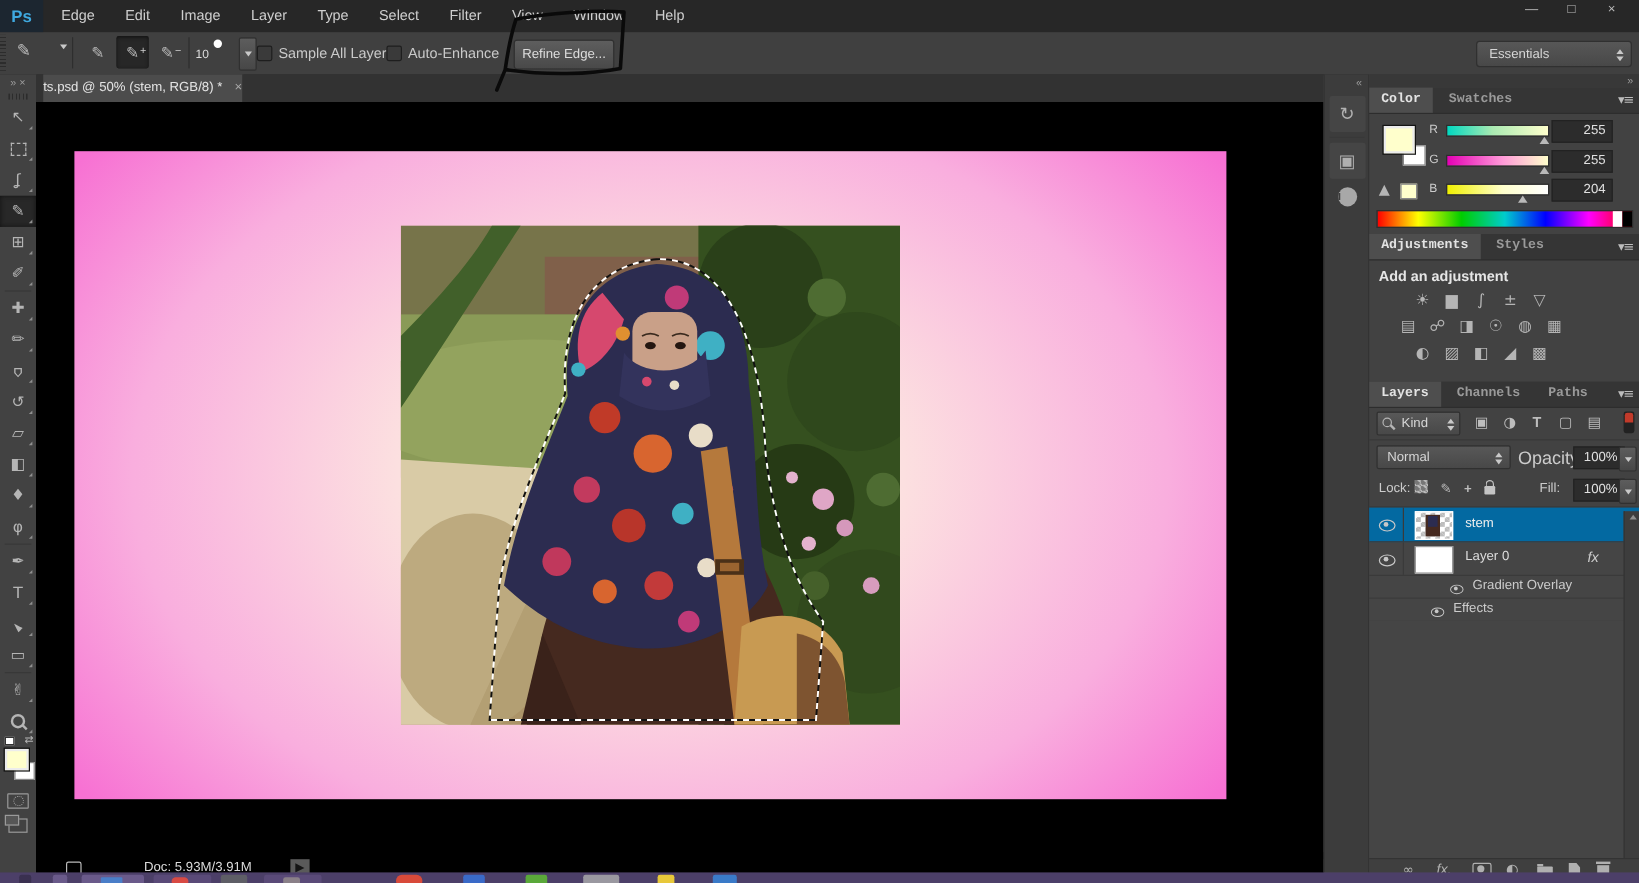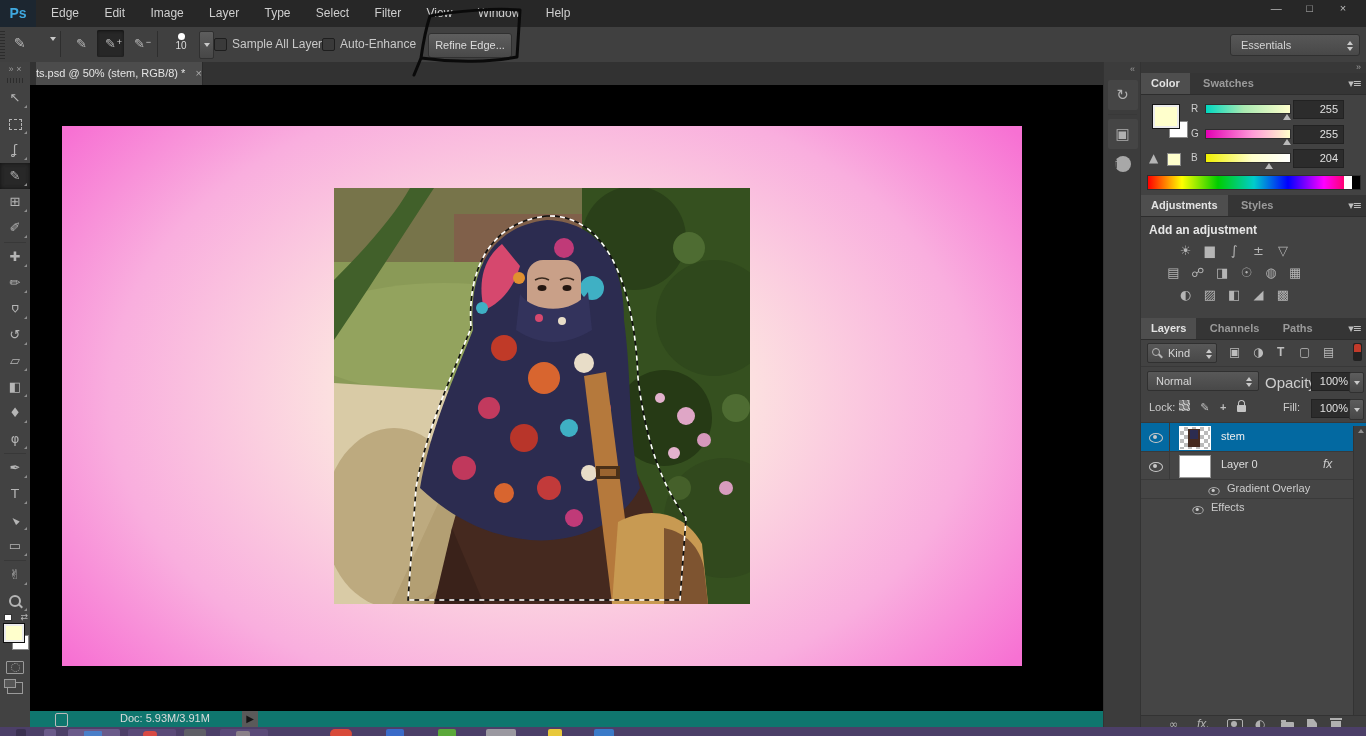--- a/index.html
+++ b/index.html
@@ -58,34 +58,34 @@
   .scrmode::before{content:'';position:absolute;left:-4px;top:-4px;width:10px;height:7px;border:1px solid #9a9a9a;background:#565656;}
 
   
   #tabbar{left:30px;top:62px;width:1073px;height:23px;background:#323232;}
   #doctab{left:6px;top:0;height:23px;background:#4c4c4c;border-right:1px solid #2a2a2a;
           color:#e4e4e4;font-size:11px;line-height:23px;padding:0 0;}
   #canvas{left:30px;top:85px;width:1073px;height:625px;background:#000;}
   #documentpage{left:32px;top:41px;width:960px;height:540px;
      background:radial-gradient(ellipse 600px 430px at 50% 50%,#fdf2dc 0%,#fce0e0 35%,#f9aede 72%,#f771d3 100%);}
   #photo{left:272px;top:62px;width:416px;height:416px;}
-  #statusbar{left:30px;top:710px;width:1073px;height:17px;background:#0f766e;border-top:1px solid #000000;
+  #statusbar{left:30px;top:710px;width:1073px;height:17px;background:#000000;border-top:6px solid #000000;
              font-size:11px;color:#dcdcdc;}
   .eye{display:inline-block;width:12px;height:8px;border:1px solid #c7c7c7;border-radius:50%;position:relative;}
   .eye::after{content:'';position:absolute;left:3px;top:1px;width:4px;height:4px;background:#c7c7c7;border-radius:50%;}
 
   
   #dockstrip{left:1103px;top:62px;width:37px;height:665px;background:#3c3c3c;border-left:1px solid #333;}
   .stripbtn{width:30px;height:30px;margin:4px auto;text-align:center;line-height:30px;color:#b0b0b0;font-size:15px;background:#454545;border-radius:2px;}
   .infoc{width:16px;height:16px;background:#a8a8a8;border-radius:50%;color:#3c3c3c;font-weight:bold;font-size:11px;line-height:16px;margin:7px auto;}
 
   
   #rightdock{left:1140px;top:62px;width:226px;height:665px;background:#424242;border-left:1px solid #333;}
   .tabrow{position:relative;height:21px;background:#353535;border-bottom:1px solid #2d2d2d;}
-  .ptab{display:inline-block;height:21px;line-height:21px;padding:0 10px;font-size:11px;font-weight:bold;color:#9a9a9a;}
+  .ptab{display:inline-block;height:21px;line-height:21px;padding:0 10px;font-size:11px;font-weight:bold;color:#9a9a9a;font-family:Liberation Mono, monospace;}
   .ptab.active{background:#4e4e4e;color:#e3e3e3;}
   .pmenu{position:absolute;right:6px;top:4px;color:#bdbdbd;font-size:11px;letter-spacing:-1px;}
   .track{height:8px;border:1px solid #2e2e2e;position:absolute;}
   .handle{position:absolute;width:0;height:0;border-left:4px solid transparent;border-right:4px solid transparent;border-bottom:6px solid #b9b9b9;}
   .valbox{position:absolute;width:44px;height:17px;background:#2c2c2c;border:1px solid #222;color:#e0e0e0;
           font-size:11px;line-height:17px;text-align:right;padding-right:5px;}
   .dd{background:linear-gradient(#585858,#484848);border:1px solid #303030;border-radius:2px;color:#d6d6d6;
       font-size:11px;line-height:18px;position:absolute;height:20px;box-sizing:border-box;}
   .adjico{display:inline-block;width:21px;text-align:center;color:#b5b5b5;font-size:13px;}
   .lockico{display:inline-block;margin-right:7px;color:#bdbdbd;font-size:11px;}
@@ -145,21 +145,21 @@
     </div>
     <div class="abs modebtn pressed" style="left:97px;">
       <span class="ico">✎</span><span class="modesign">+</span>
     </div>
     <div class="abs modebtn" style="left:126px;">
       <span class="ico">✎</span><span class="modesign">−</span>
     </div>
     <div class="abs optsep" style="left:157px;"></div>
     <div class="abs" id="brushpick" style="left:163px;width:36px;">
       <div style="width:7px;height:7px;background:#fff;border-radius:50%;margin:2px auto 0;"></div>
-      <div style="text-align:center;font-size:10px;color:#ddd;">10</div>
+      <div style="text-align:left;font-size:10px;color:#ddd;">10</div>
     </div>
     <div class="abs ddbtn" style="left:199px;top:4px;">
         <span class="tri-d"></span>
       </div>
     <div class="abs checkbox" style="left:214px;"></div>
     <div class="abs cblabel" style="left:232px;">Sample All Layers</div>
     <div class="abs checkbox" style="left:322px;"></div>
     <div class="abs cblabel" style="left:340px;">Auto-Enhance</div>
     <div class="abs" id="refineedge" style="left:428px;">Refine Edge...</div>
     <div class="abs" id="workspace">

